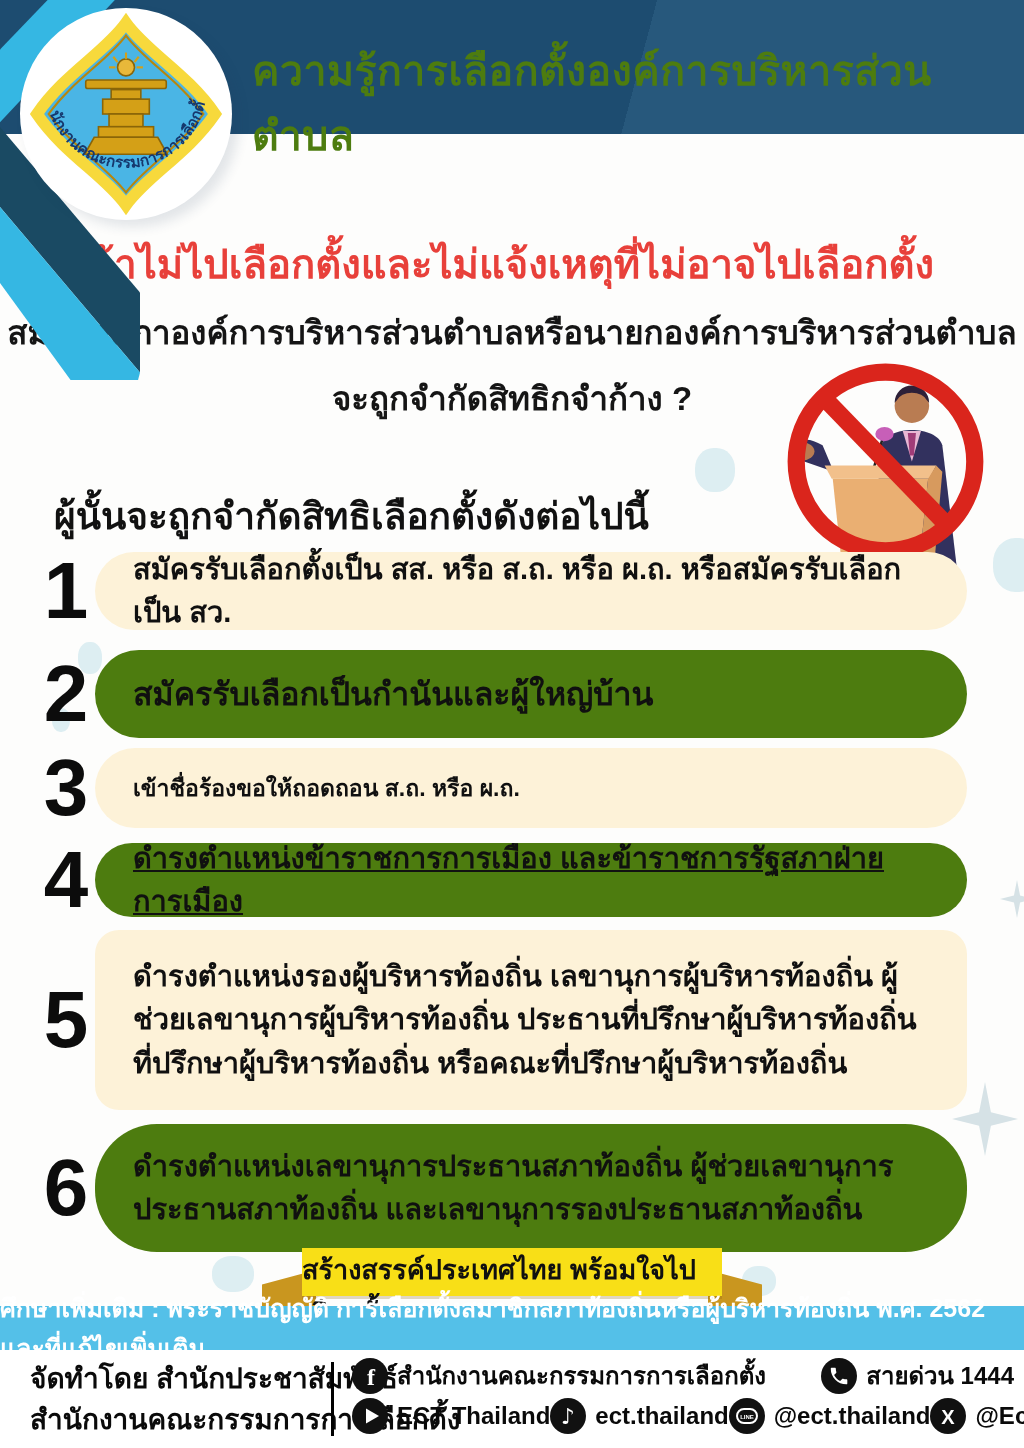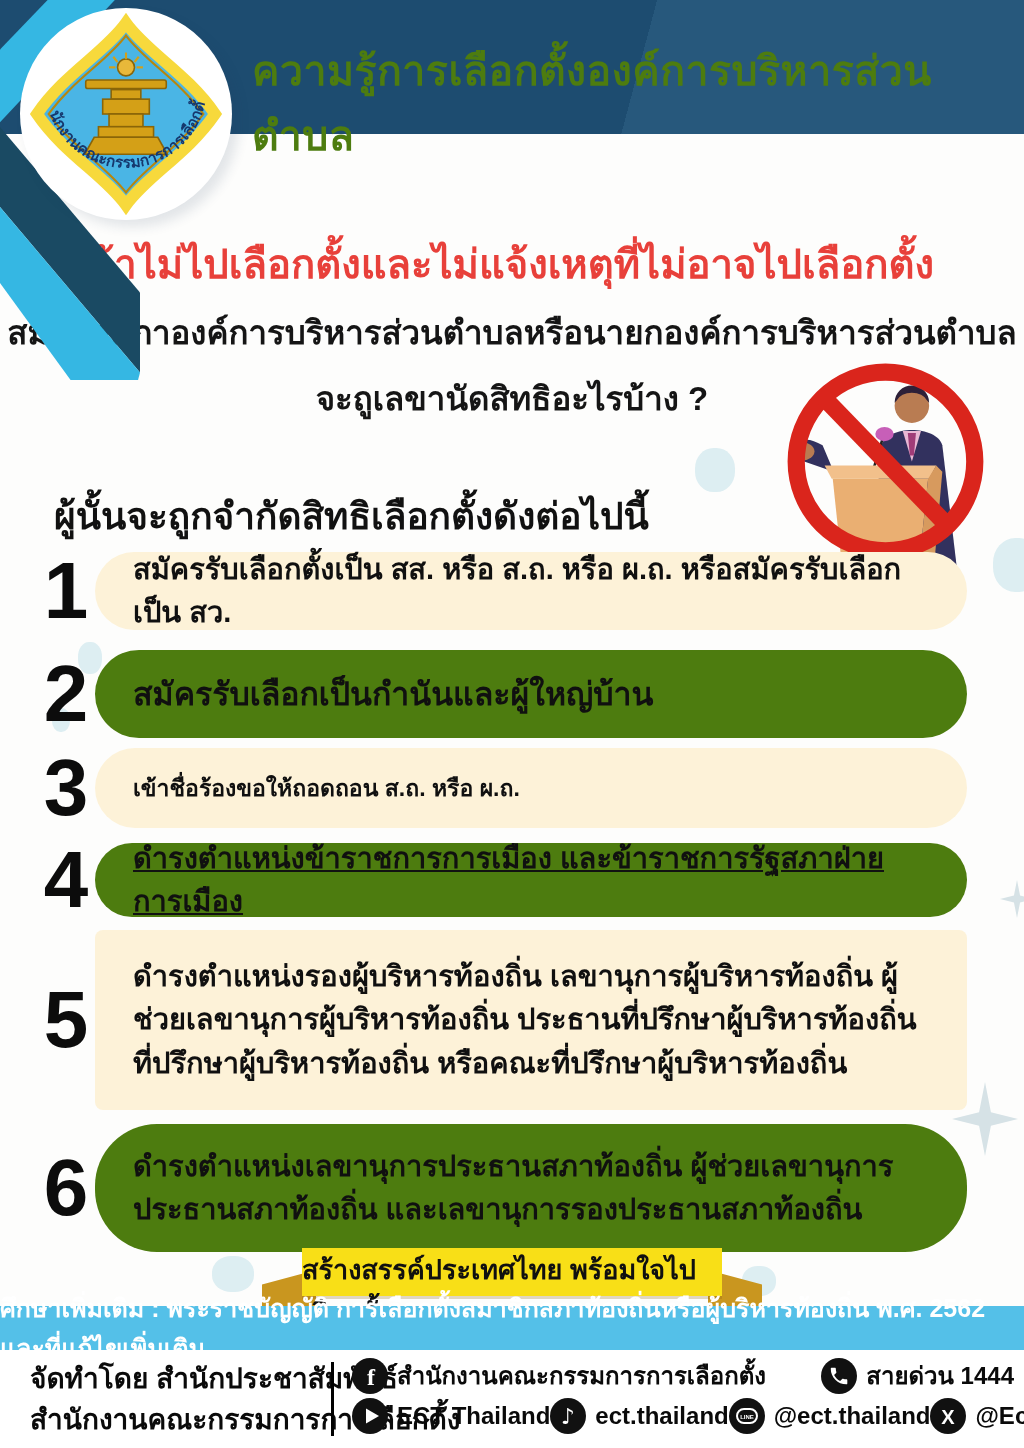--- a/index.html
+++ b/index.html
@@ -68,21 +68,21 @@
   }
   .pill-cream{background:#fdf2d8;}
   .pill-blue{background:#4d7c0f;}
   .item-text{font-size:29px;font-weight:700;color:#101010;line-height:1.5;}
   .row1{top:552px;height:78px;}  .row1 .item-pill{border-radius:42px;justify-content:flex-end;}
   .row2{top:650px;height:88px;}  .row2 .item-pill{border-radius:46px;}
   .row2 .item-text{font-size:32px;}
   .row3{top:748px;height:80px;}  .row3 .item-pill{border-radius:42px;}
   .row3 .item-text{font-size:23px;}
   .row4{top:843px;height:74px;}  .row4 .item-pill{border-radius:40px;text-decoration:underline;}
-  .row5{top:930px;height:180px;} .row5 .item-pill{border-radius:8px;align-items:center;}
+  .row5{top:930px;height:180px;} .row5 .item-pill{border-radius:24px;align-items:center;}
   .row6{top:1124px;height:128px;}.row6 .item-pill{border-radius:62px;}
   
   .ribbon{position:absolute;left:262px;top:1248px;width:500px;height:74px;z-index:3;}
   .ribbon-tail{position:absolute;top:22px;width:54px;height:52px;background:#c9961f;}
   .tail-left{left:0;clip-path:polygon(100% 0,100% 100%,50% 72%,0 100%,0 28%);}
   .tail-right{right:0;clip-path:polygon(0 0,0 100%,50% 72%,100% 100%,100% 28%);}
   .ribbon-face{
     position:absolute;left:40px;top:0;width:420px;height:48px;
     background:#f8df17;display:flex;align-items:flex-start;justify-content:center;
     box-shadow:0 3px 0 rgba(140,100,10,.25);
@@ -153,21 +153,21 @@
       <text font-size="14.5" font-weight="bold" fill="#16386e" font-family="Liberation Sans,sans-serif">
         <textPath href="#arcpath" startOffset="50%" text-anchor="middle">สำนักงานคณะกรรมการการเลือกตั้ง</textPath>
       </text>
     </svg>
   </div>
 
   <div class="page-title">ความรู้การเลือกตั้งองค์การบริหารส่วนตำบล</div>
 
   <div class="red-title">ถ้าไม่ไปเลือกตั้งและไม่แจ้งเหตุที่ไม่อาจไปเลือกตั้ง</div>
   <div class="sub-line1">สมาชิกสภาองค์การบริหารส่วนตำบลหรือนายกองค์การบริหารส่วนตำบล</div>
-  <div class="sub-line2">จะถูเลขานัดสิทธิอะไรบ้าง ?</div>
+  <div class="sub-line2">จะถูกจำกัดสิทธิกจำก้าง ?</div>
 
   <svg class="ban-illustration" viewBox="0 0 205 205">
     <path d="M40,86 q-20,-12 -28,2 q-5,9 7,13 l32,11 z" fill="#32315e"></path>
     <ellipse cx="20" cy="92" rx="12" ry="9" fill="#b97c52"></ellipse>
     <path d="M98,86 C104,66 152,66 158,86 L172,204 L88,204 Z" fill="#32315e"></path>
     <polygon points="119,72 137,72 128,102" fill="#e9b7d4"></polygon>
     <polygon points="124,74 132,74 130,96 126,96" fill="#a03c78"></polygon>
     <circle cx="128" cy="47" r="17" fill="#b97c52"></circle>
     <path d="M111,44 a17,17 0 0 1 34,0 l-2,-2 a16,12 0 0 0 -30,0 z" fill="#2e2038"></path>
     <line x1="90" y1="110" x2="99" y2="80" stroke="#222" stroke-width="2.5"></line>

